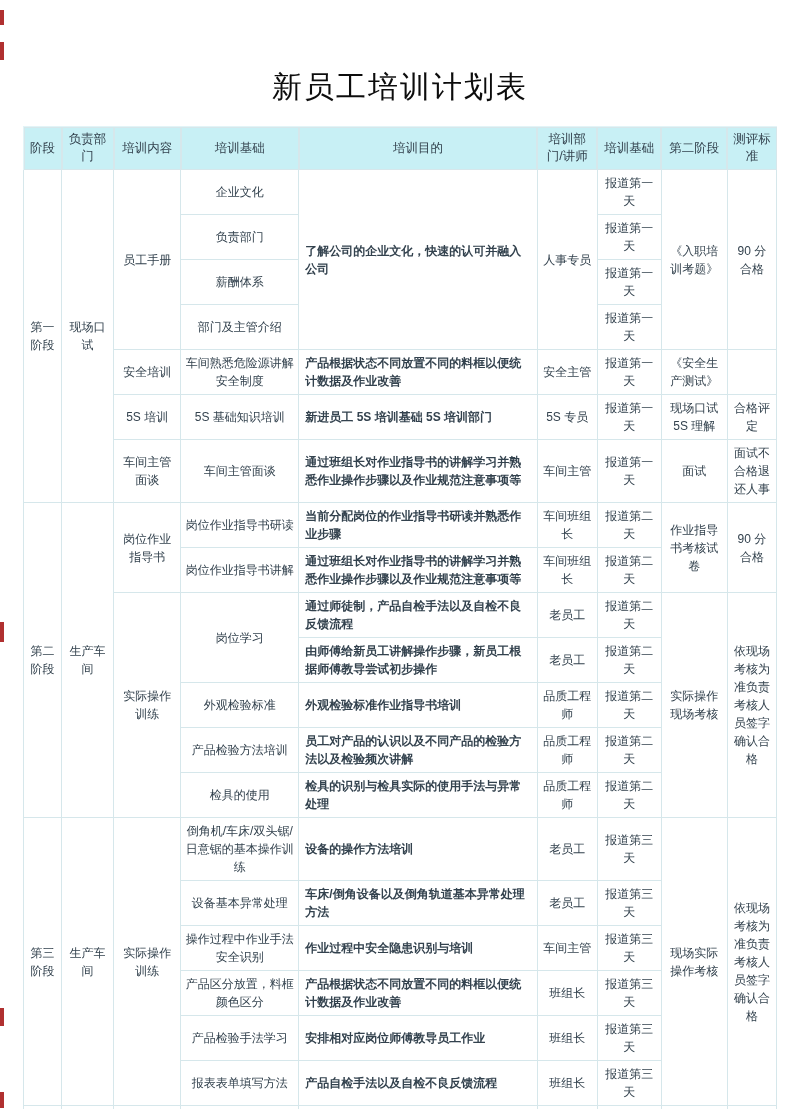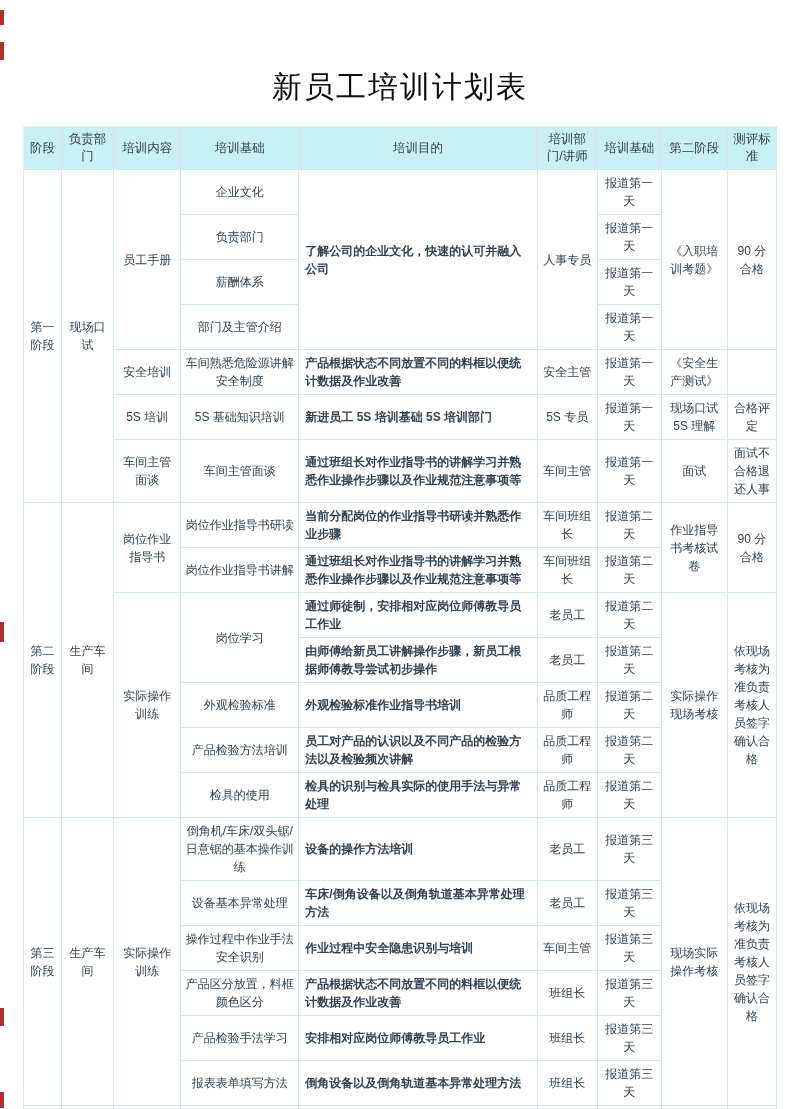--- a/index.html
+++ b/index.html
@@ -174,21 +174,21 @@
         </tr>
         <tr>
           <td class="a3">岗位作业指导书讲解</td>
           <td class="a4">通过班组长对作业指导书的讲解学习并熟悉作业操作步骤以及作业规范注意事项等</td>
           <td class="a5">车间班组长</td>
           <td class="a6">报道第二天</td>
         </tr>
         <tr>
           <td rowspan="5" class="a2">实际操作训练</td>
           <td rowspan="2" class="a3">岗位学习</td>
-          <td class="a4">通过师徒制，安排相对应岗位师傅教导员工作业</td>
+          <td class="a4">通过师徒制，产品自检手法以及自检不良反馈流程</td>
           <td class="a5">老员工</td>
           <td class="a6">报道第二天</td>
           <td rowspan="5" class="a7">实际操作现场考核</td>
           <td rowspan="5" class="a8">依现场考核为准负责考核人员签字确认合格</td>
         </tr>
         <tr>
           <td class="a4">由师傅给新员工讲解操作步骤，新员工根据师傅教导尝试初步操作</td>
           <td class="a5">老员工</td>
           <td class="a6">报道第二天</td>
         </tr>
@@ -240,21 +240,21 @@
           <td class="a6">报道第三天</td>
         </tr>
         <tr>
           <td class="a3">产品检验手法学习</td>
           <td class="a4">安排相对应岗位师傅教导员工作业</td>
           <td class="a5">班组长</td>
           <td class="a6">报道第三天</td>
         </tr>
         <tr>
           <td class="a3">报表表单填写方法</td>
-          <td class="a4">倒角设备以及倒角轨道基本异常处理方法</td>
+          <td class="a4">产品自检手法以及自检不良反馈流程</td>
           <td class="a5">班组长</td>
           <td class="a6">报道第三天</td>
         </tr>
         <tr>
           <td rowspan="3" class="a0">第四阶段</td>
           <td rowspan="3" class="a1">品质部</td>
           <td rowspan="3" class="a2">质量培训</td>
           <td class="a3">品质观念灌输</td>
           <td class="a4">工厂对品质的追求以及品质目标，员工品质观念的培养</td>
           <td class="a5">品质工程师</td>

